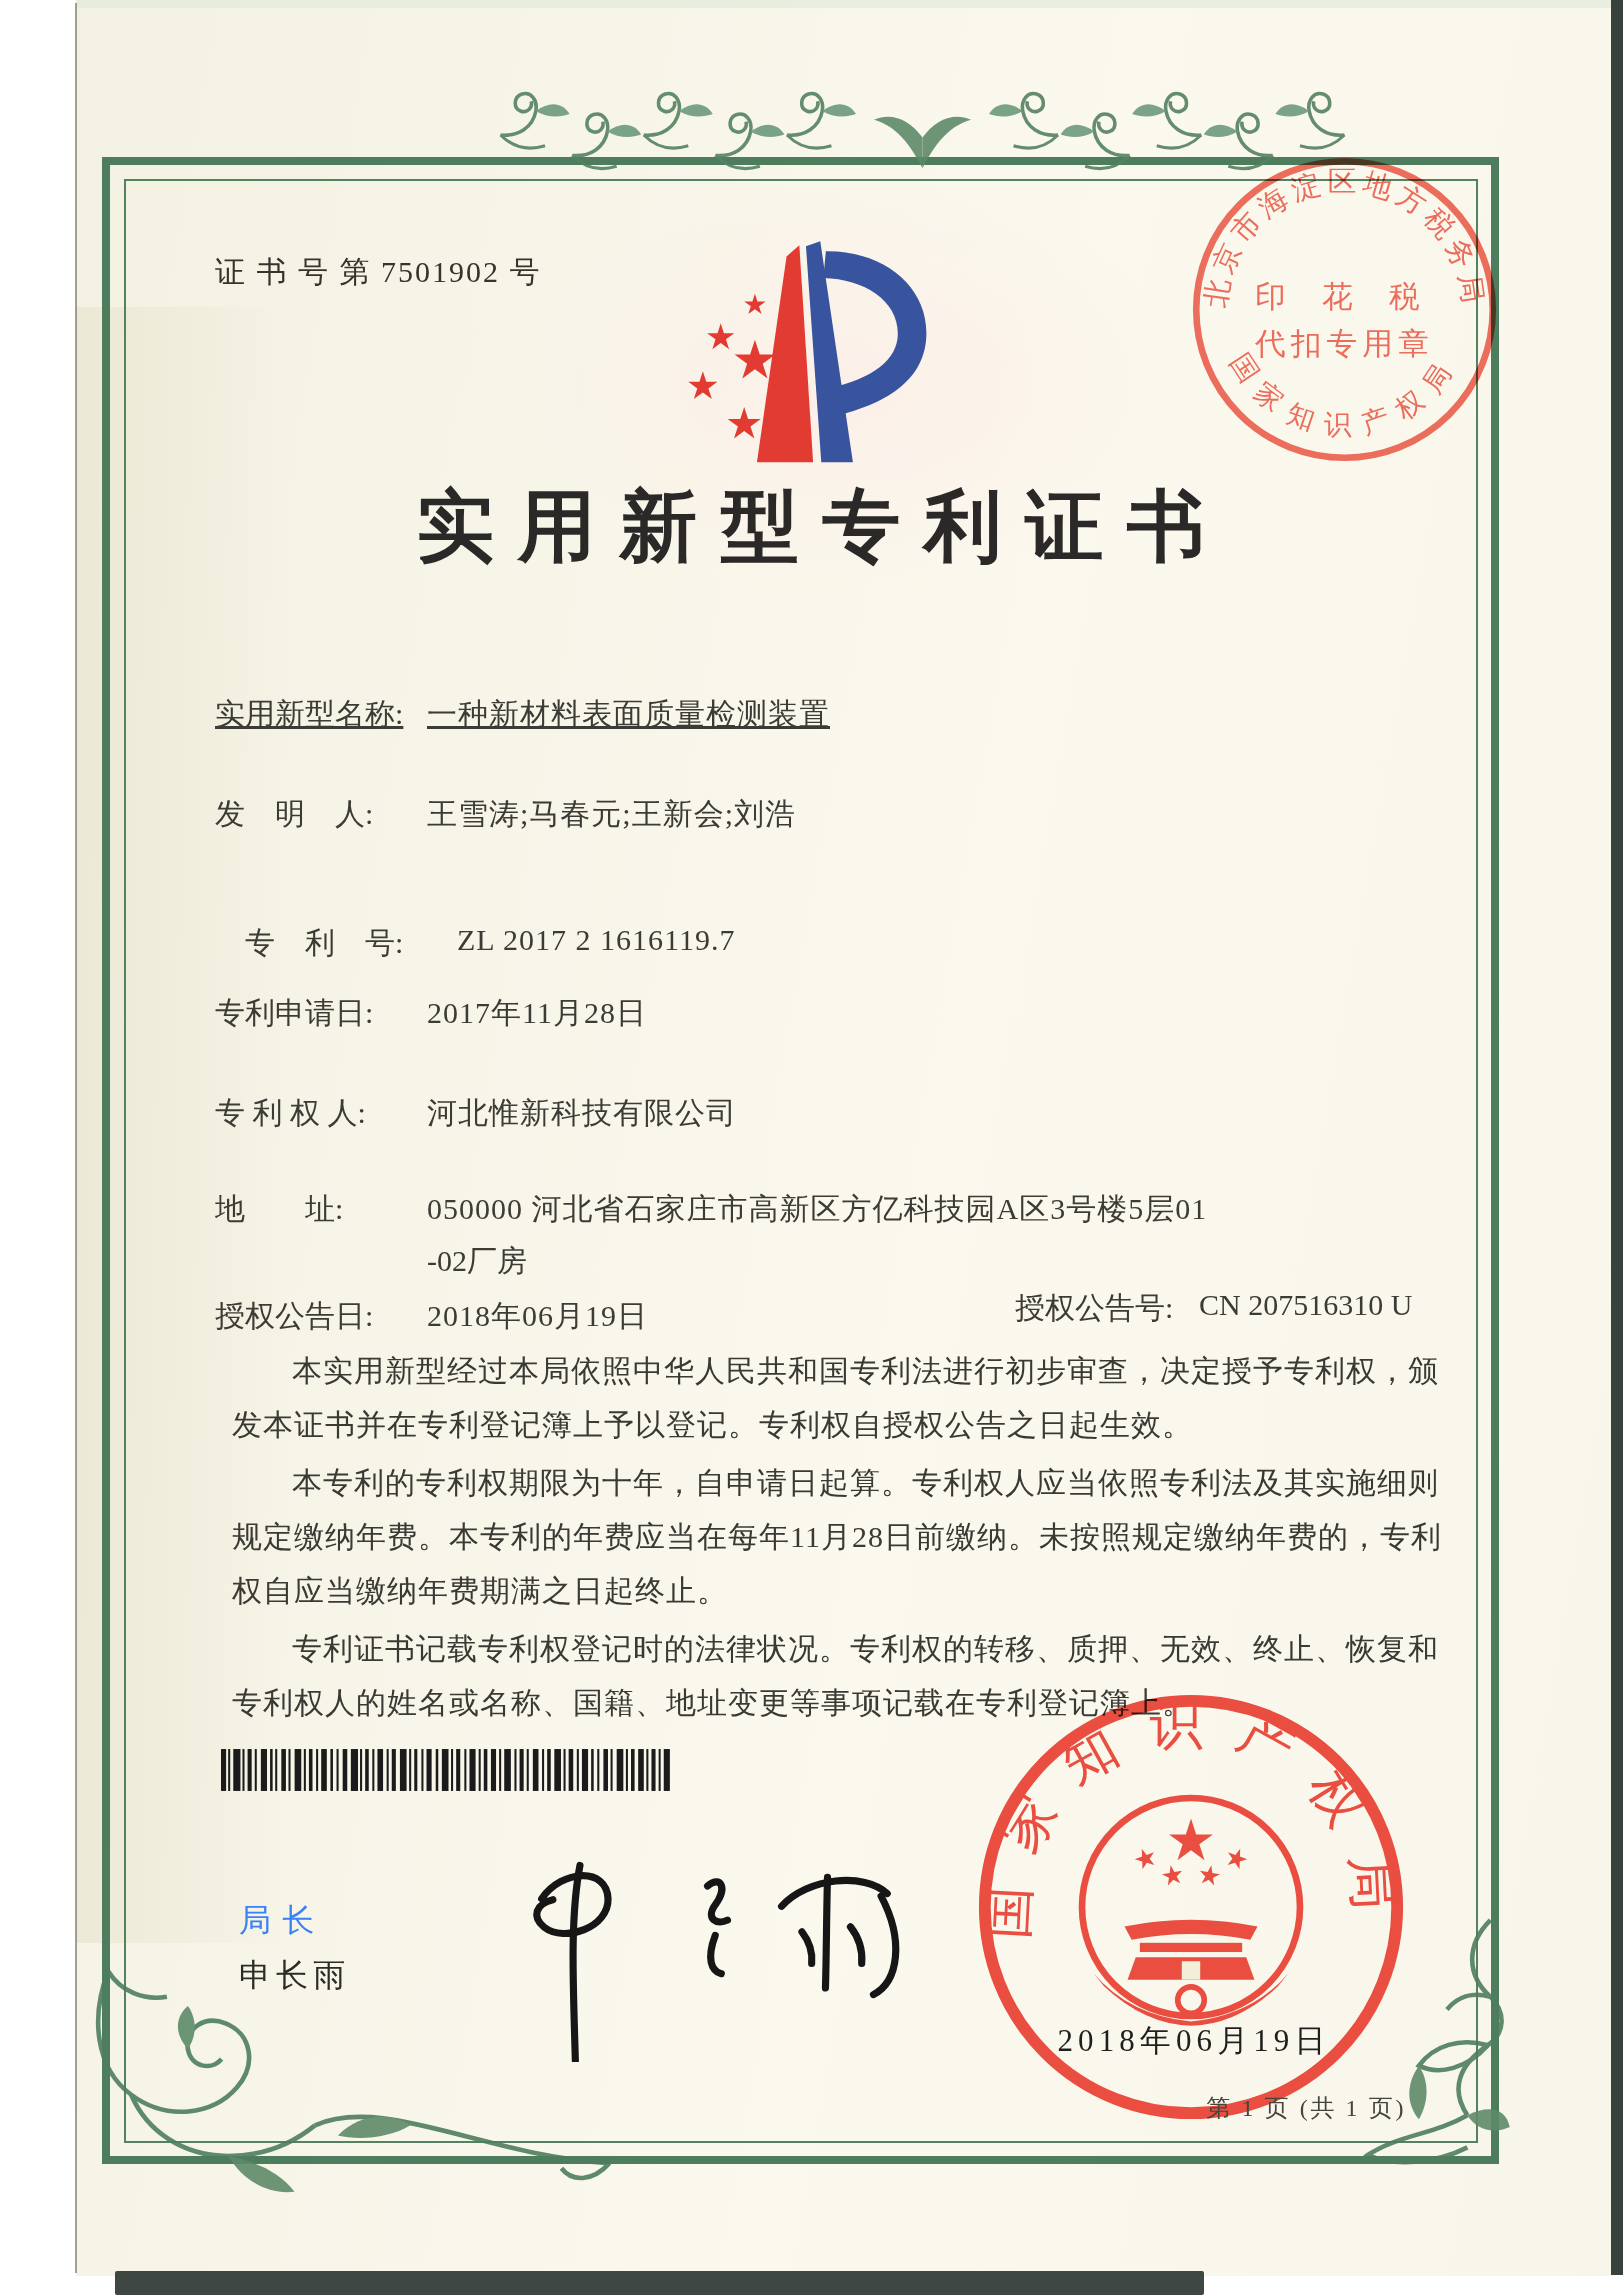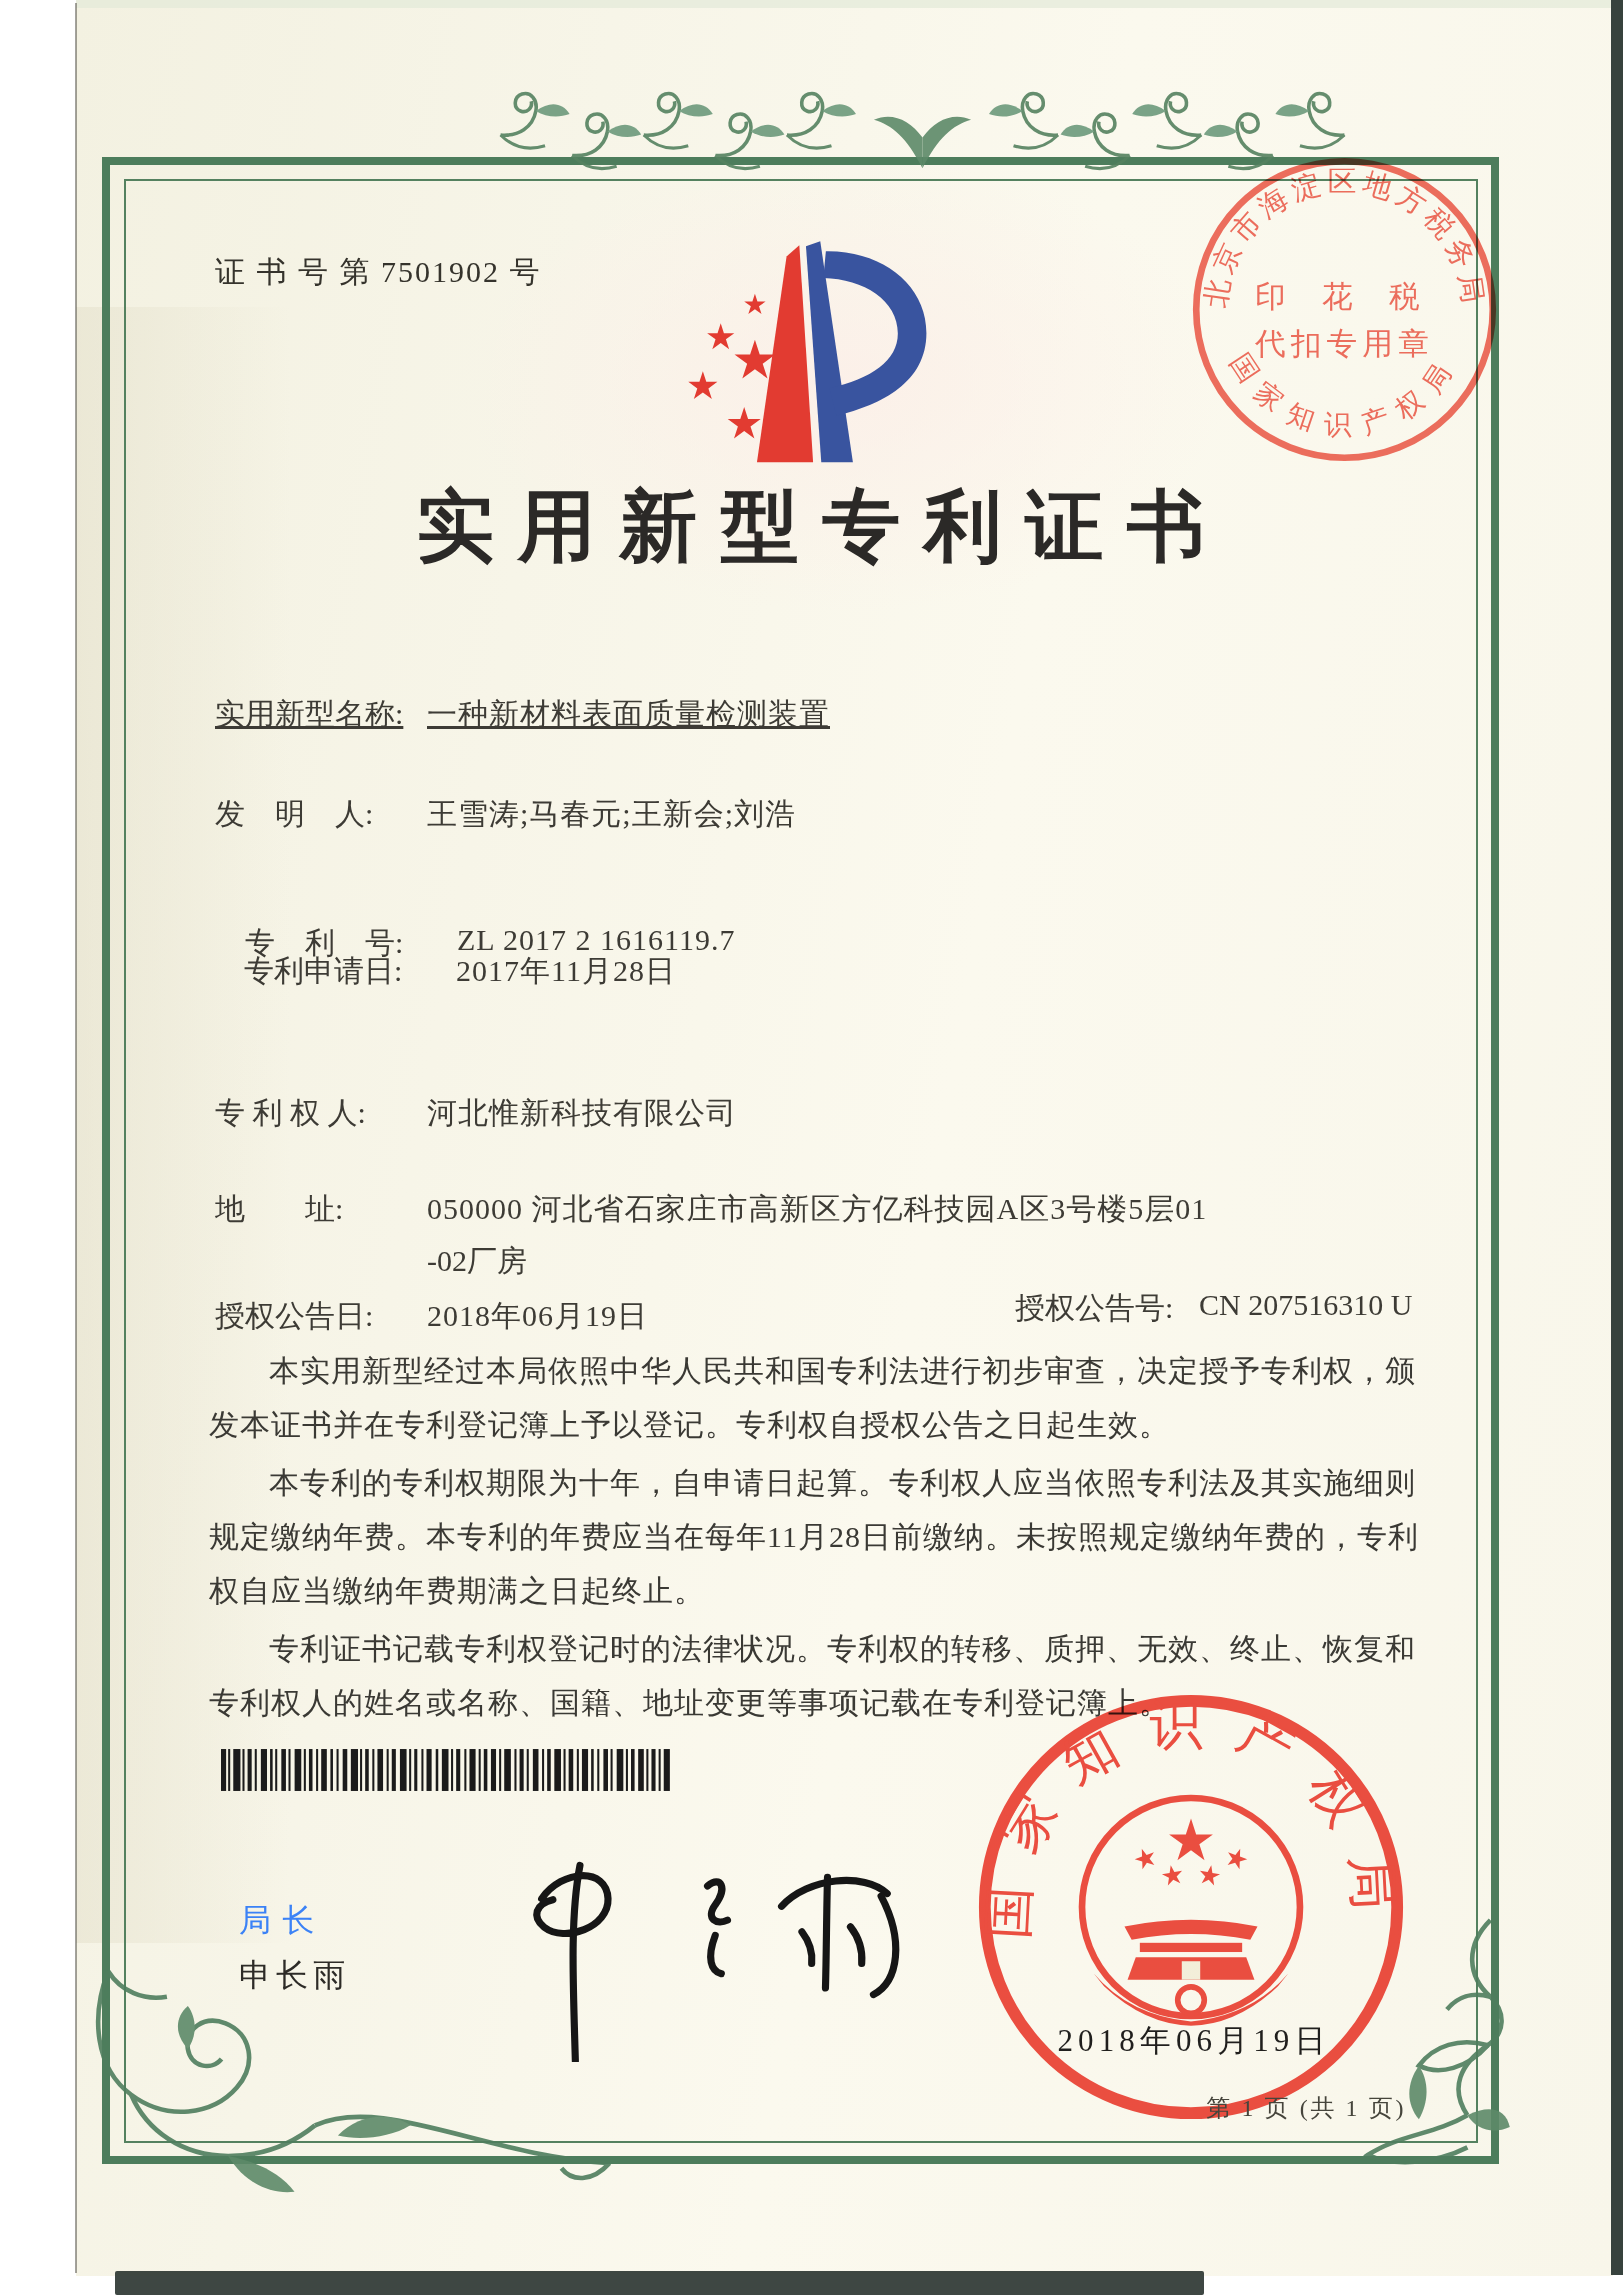--- a/index.html
+++ b/index.html
@@ -20,26 +20,26 @@
   
   #frame-outer{left:102px;top:157px;width:1397px;height:2007px;border:8.2px solid #4d7d5c;box-sizing:border-box;}
   #frame-inner{left:124px;top:179px;width:1354px;height:1964px;border:2.6px solid #54815f;box-sizing:border-box;}
   #cert-no{left:215px;top:252px;font-size:30px;letter-spacing:2px;color:#35332c;}
   #title{left:215px;top:475px;width:1191px;text-align:center;font-size:78px;font-weight:700;
          letter-spacing:23.5px;text-indent:23.5px;color:#2b2927;}
   .row{position:absolute;left:215px;display:flex;font-size:30px;color:#3d3b35;}
   .row .lbl{width:212px;flex:none;}
   .row .val{white-space:nowrap;letter-spacing:1px;}
   #row-name{top:694px;text-decoration:underline;} #row-inventor{top:794px;} #row-patno{top:923px;margin-left:30px;}
-  #row-filing{top:951px;margin-left:29px;} #row-patentee{top:1093px;justify-content:space-between;} #row-addr{top:1189px;}
+  #row-filing{top:993px;} #row-patentee{top:1093px;justify-content:space-between;} #row-addr{top:1189px;}
   #row-addr2{top:1241px;left:427px;font-size:30px;color:#3d3b35;}
   #row-grantdate{top:1288px;margin-top:8px;}
   #row-grantno{top:1288px;left:1015px;display:flex;font-size:30px;color:#3d3b35;}
   #row-grantno .lbl{width:184px;flex:none;}
-  #body-text{left:209px;top:1344px;width:1211px;font-size:30px;line-height:54px;
+  #body-text{left:232px;top:1344px;width:1211px;font-size:30px;line-height:54px;
              letter-spacing:1px;color:#3a3934;}
   #body-text p{margin:0 0 4.1px 0;text-indent:60px;}
   #sig-title{left:239px;top:1888px;font-size:32px;letter-spacing:11.2px;color:#3b82f6;margin-top:11px;}
   #sig-name{left:239px;top:1954px;font-size:32px;letter-spacing:5.1px;color:#2d2b27;}
   #seal-date{left:974px;top:2020px;width:440px;text-align:center;font-size:31px;
              letter-spacing:5.1px;color:#201f1d;}
   #footer{left:215px;top:2092px;width:1191px;text-align:right;font-size:24px;
           letter-spacing:2.6px;color:#46453c;}
   
   .redstamp{mix-blend-mode:multiply;opacity:.93;}

